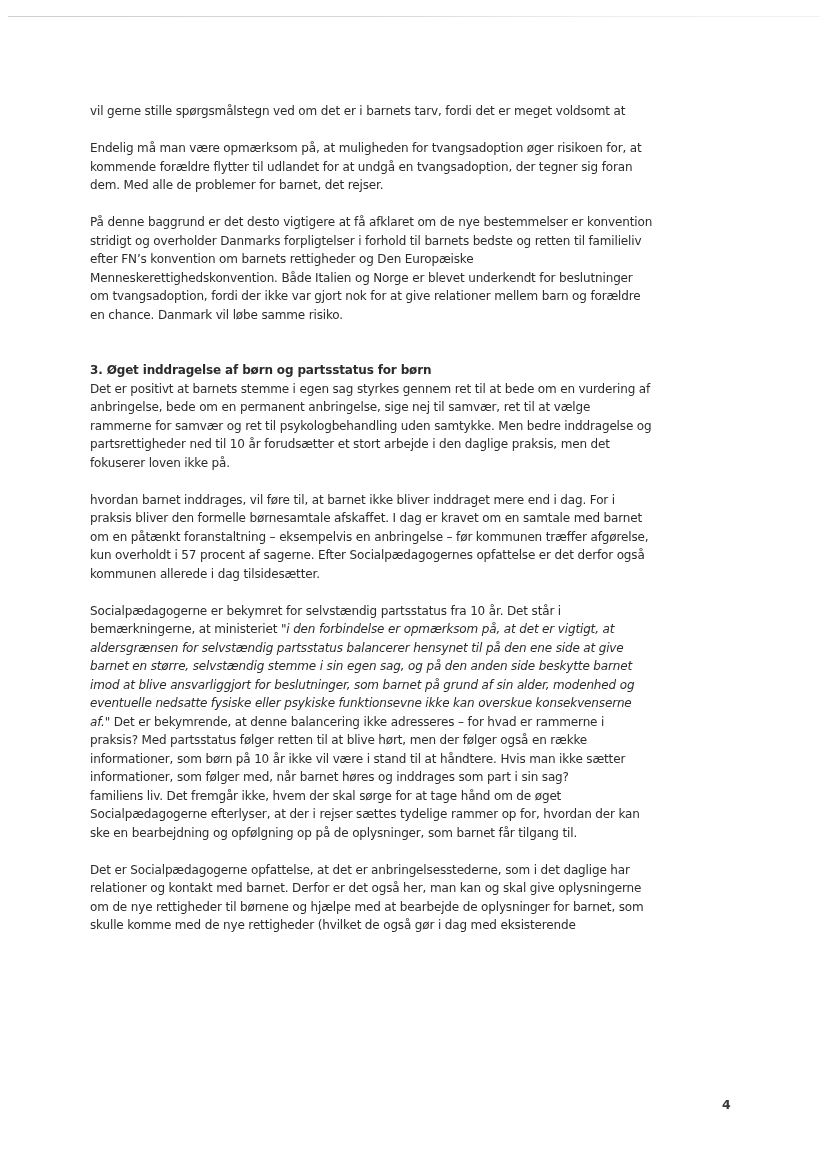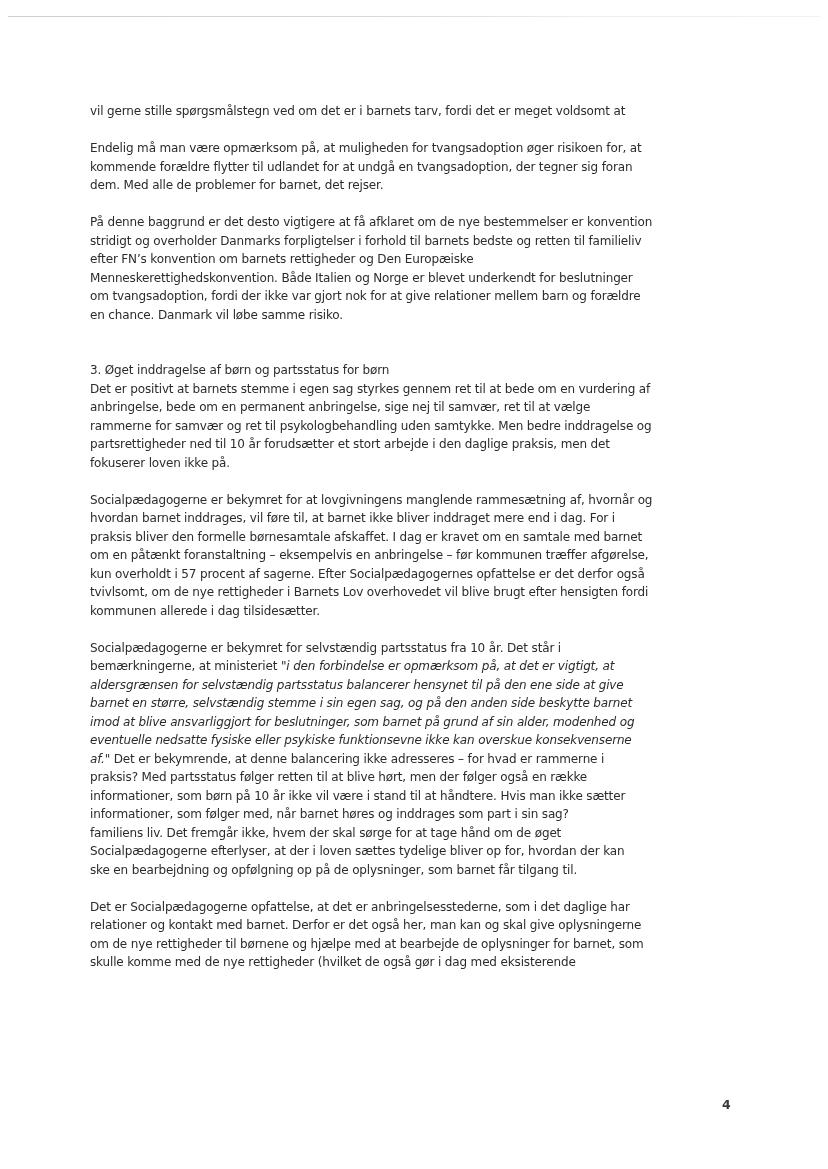--- a/index.html
+++ b/index.html
@@ -33,21 +33,21 @@
       letter-spacing: -0.15px;
     }
     .para {
       margin: 0 0 18.5px 0;
     }
     .line {
       display: block;
       white-space: nowrap;
     }
     .heading {
-      font-weight: normal;
+      font-weight: bold;
       margin-top: 18px;
     }
     .spacer-heading {
       height: 18.5px;
     }
     i { font-style: italic; }
     .page-number {
       position: absolute;
       left: 722px;
       top: 1097px;
@@ -87,46 +87,44 @@
   <p class="para">
     <span class="line heading" style="margin-top:0">3. Øget inddragelse af børn og partsstatus for børn</span>
     <span class="line">Det er positivt at barnets stemme i egen sag styrkes gennem ret til at bede om en vurdering af</span>
     <span class="line">anbringelse, bede om en permanent anbringelse, sige nej til samvær, ret til at vælge</span>
     <span class="line">rammerne for samvær og ret til psykologbehandling uden samtykke. Men bedre inddragelse og</span>
     <span class="line">partsrettigheder ned til 10 år forudsætter et stort arbejde i den daglige praksis, men det</span>
     <span class="line">fokuserer loven ikke på.</span>
   </p>
 
   <p class="para">
-    <span class="line">Socialpædagogerne er bekymret for at lovgivningens manglende rammesætning af, hvornår og</span>
     <span class="line">hvordan barnet inddrages, vil føre til, at barnet ikke bliver inddraget mere end i dag. For i</span>
     <span class="line">praksis bliver den formelle børnesamtale afskaffet. I dag er kravet om en samtale med barnet</span>
     <span class="line">om en påtænkt foranstaltning – eksempelvis en anbringelse – før kommunen træffer afgørelse,</span>
     <span class="line">kun overholdt i 57 procent af sagerne. Efter Socialpædagogernes opfattelse er det derfor også</span>
-    <span class="line">tvivlsomt, om de nye rettigheder i Barnets Lov overhovedet vil blive brugt efter hensigten fordi</span>
     <span class="line">kommunen allerede i dag tilsidesætter.</span>
   </p>
 
   <p class="para">
     <span class="line">Socialpædagogerne er bekymret for selvstændig partsstatus fra 10 år. Det står i</span>
     <span class="line">
       <span>bemærkningerne, at ministeriet </span><i>"i den forbindelse er opmærksom på, at det er vigtigt, at</i>
     </span>
     <span class="line"><i>aldersgrænsen for selvstændig partsstatus balancerer hensynet til på den ene side at give</i></span>
     <span class="line"><i>barnet en større, selvstændig stemme i sin egen sag, og på den anden side beskytte barnet</i></span>
     <span class="line"><i>imod at blive ansvarliggjort for beslutninger, som barnet på grund af sin alder, modenhed og</i></span>
     <span class="line"><i>eventuelle nedsatte fysiske eller psykiske funktionsevne ikke kan overskue konsekvenserne</i></span>
     <span class="line">
       <i>af."</i><span> Det er bekymrende, at denne balancering ikke adresseres – for hvad er rammerne i</span>
     </span>
     <span class="line">praksis? Med partsstatus følger retten til at blive hørt, men der følger også en række</span>
     <span class="line">informationer, som børn på 10 år ikke vil være i stand til at håndtere. Hvis man ikke sætter</span>
     <span class="line">informationer, som følger med, når barnet høres og inddrages som part i sin sag?</span>
     <span class="line">familiens liv. Det fremgår ikke, hvem der skal sørge for at tage hånd om de øget</span>
-    <span class="line">Socialpædagogerne efterlyser, at der i loven sættes tydelige bliver op for, hvordan der kan</span>
+    <span class="line">Socialpædagogerne efterlyser, at der i rejser sættes tydelige rammer op for, hvordan der kan</span>
     <span class="line">ske en bearbejdning og opfølgning op på de oplysninger, som barnet får tilgang til.</span>
   </p>
 
   <p class="para">
     <span class="line">Det er Socialpædagogerne opfattelse, at det er anbringelsesstederne, som i det daglige har</span>
     <span class="line">relationer og kontakt med barnet. Derfor er det også her, man kan og skal give oplysningerne</span>
     <span class="line">om de nye rettigheder til børnene og hjælpe med at bearbejde de oplysninger for barnet, som</span>
     <span class="line">skulle komme med de nye rettigheder (hvilket de også gør i dag med eksisterende</span>
   </p>
 

